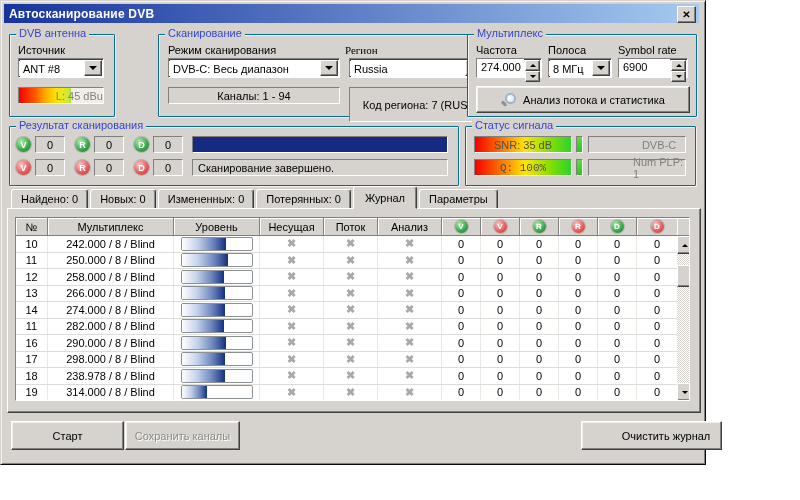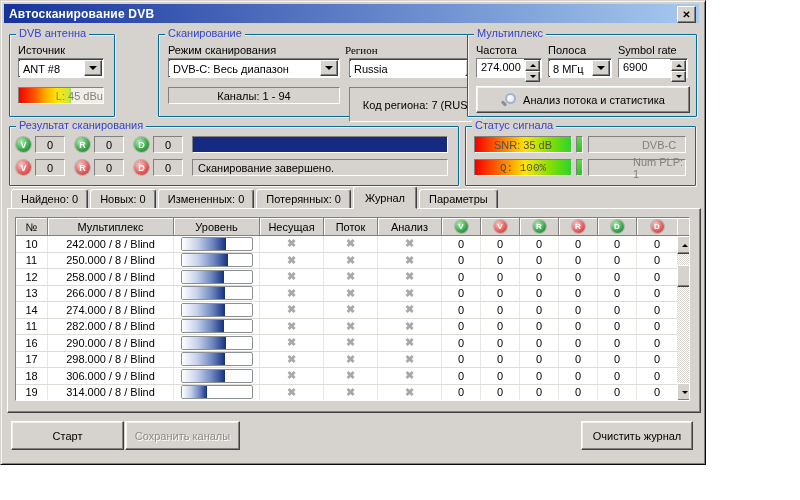--- a/index.html
+++ b/index.html
@@ -513,21 +513,21 @@
               </div>
               <div class="cell cc">0</div>
               <div class="cell cc">0</div>
               <div class="cell cc">0</div>
               <div class="cell cc">0</div>
               <div class="cell cc">0</div>
               <div class="cell cc-last cell">0</div>
             </div>
             <div class="trow">
               <div class="cell c0">18</div>
-              <div class="cell c1">306.000 / 9 / Blind</div>
+              <div class="cell c1">238.978 / 8 / Blind</div>
               <div class="cell c2">
                 <div class="lvlbar">
                   <div class="fill fill-level" style="width: 62%;"></div>
                 </div>
               </div>
               <div class="cell c3">
                 <div class="xmark">✖</div>
               </div>
               <div class="cell c4">
                 <div class="xmark">✖</div>
@@ -579,18 +579,18 @@
       </div>
     </div>
   </div>
 
   <div class="btn" style="left:10px;top:420px;width:111px;">
     <span>Старт</span>
   </div>
   <div class="btn disabled" style="left:124px;top:420px;width:113px;">
     <span>Сохранить каналы</span>
   </div>
-  <div class="btn" style="left:580px;top:420px;width:110px;">
+  <div class="btn" style="left:580px;top:420px;width:110px;padding-left:29px;">
     <span>Очистить журнал</span>
   </div>
 
 </div>
 </div>
 
 </body></html>

